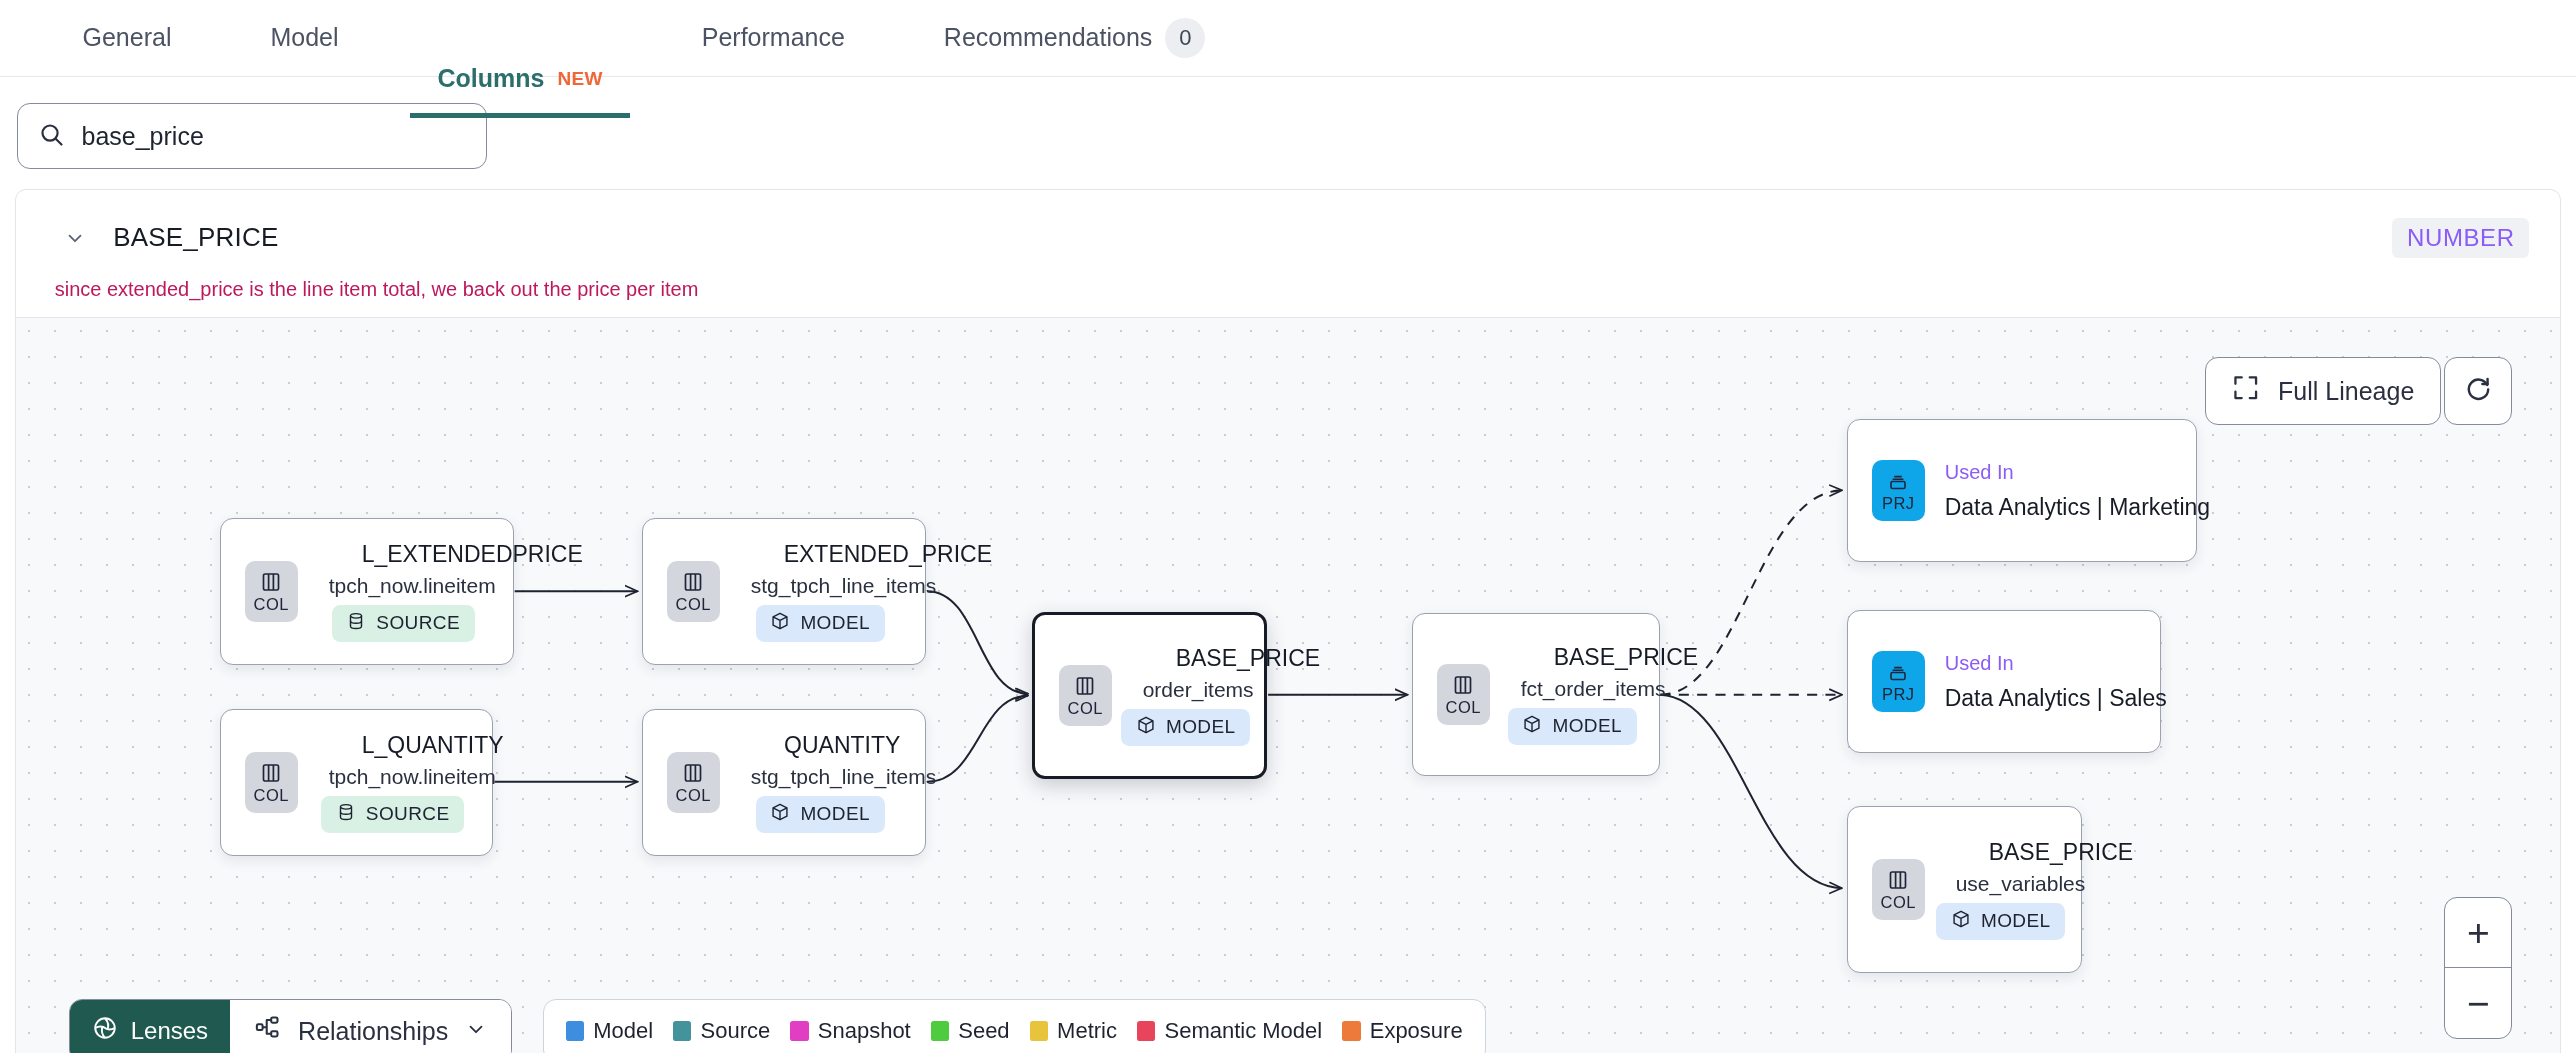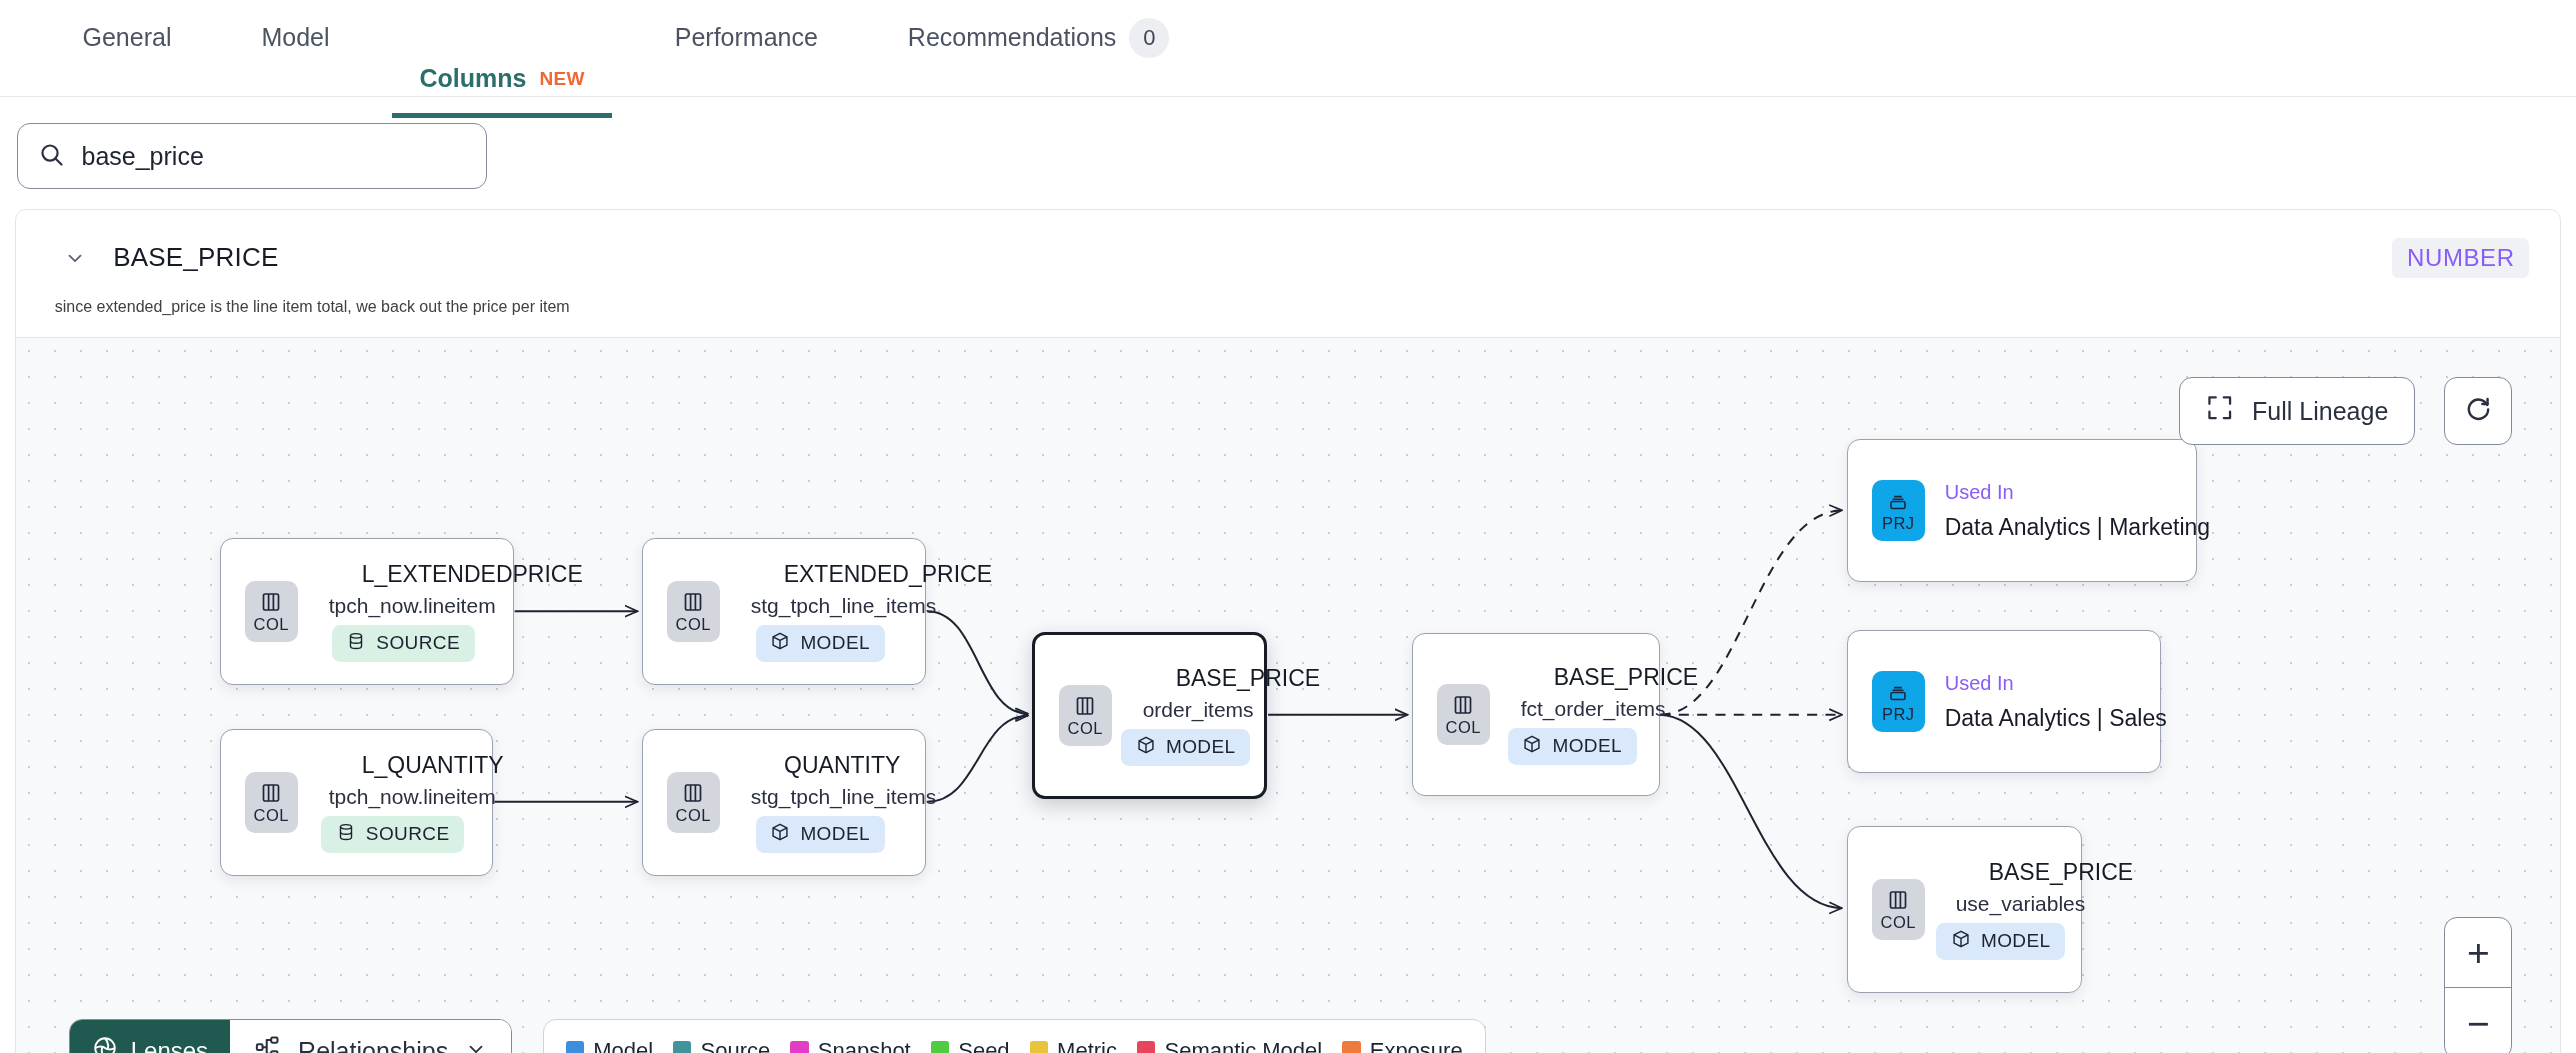--- a/index.html
+++ b/index.html
@@ -6,25 +6,26 @@
   html, body {
     width: 2576px; height: 1053px;
     background: #ffffff;
     font-family: "Liberation Sans", sans-serif;
     overflow: hidden;
   }
 
   
   .tabbar {
     position: relative;
-    height: 97px;
+    height: 77px;
     display: flex;
     align-items: flex-start;
     padding-left: 55px;
     border-bottom: 1.8px solid #e6e8ed;
+    gap: 9px;
   }
   .tab {
     display: flex; align-items: center; gap: 13px;
     height: 75px;
     padding: 0 27.5px;
     font-size: 25px;
     color: #4b5363;
     cursor: pointer;
     position: relative;
     white-space: nowrap;
@@ -84,21 +85,21 @@
   }
   .col-name { font-size: 26px; color: #161b26; letter-spacing: 0.2px; }
   .type-badge {
     margin-left: auto;
     background: #eff1f5; color: #8b5cf6;
     font-size: 24px; letter-spacing: 0.6px;
     padding: 6.4px 14.7px; border-radius: 6.4px;
   }
   .col-desc {
     padding: 20px 31px 24px 39px;
-    font-size: 16px; color: #404040;
+    font-size: 20px; color: #be185d;
   }
 
   
   .canvas {
     position: absolute;
     left: 0; right: 0; bottom: 0;
     top: 127px;
     background-color: #f8f9fb;
     background-image: radial-gradient(#c9cdd6 1.3px, transparent 1.4px);
     background-size: 26px 26px;
@@ -151,21 +152,21 @@
   }
   .mat-badge.source { background: #d9f0e4; }
   .mat-badge.model  { background: #d9e9fb; }
   .prj-body { display: flex; flex-direction: column; gap: 10px; }
   .prj-used { font-size: 20px; color: #8b5cf6; }
   .prj-name { font-size: 23px; color: #161b26; white-space: nowrap; }
 
   
   .ctl-row {
     position: absolute; top: 39px; right: 48px;
-    display: flex; align-items: center; gap: 29px;
+    display: flex; align-items: center; gap: 3px;
   }
   .btn-lineage {
     height: 68px; padding: 0 26px;
     display: flex; align-items: center; gap: 18.3px;
     background: #fff; border: 1.8px solid #838b9c; border-radius: 13px;
     font-size: 25px; color: #2a3040; cursor: pointer;
     font-family: "Liberation Sans", sans-serif;
   }
   .btn-square {
     width: 68px; height: 68px;

